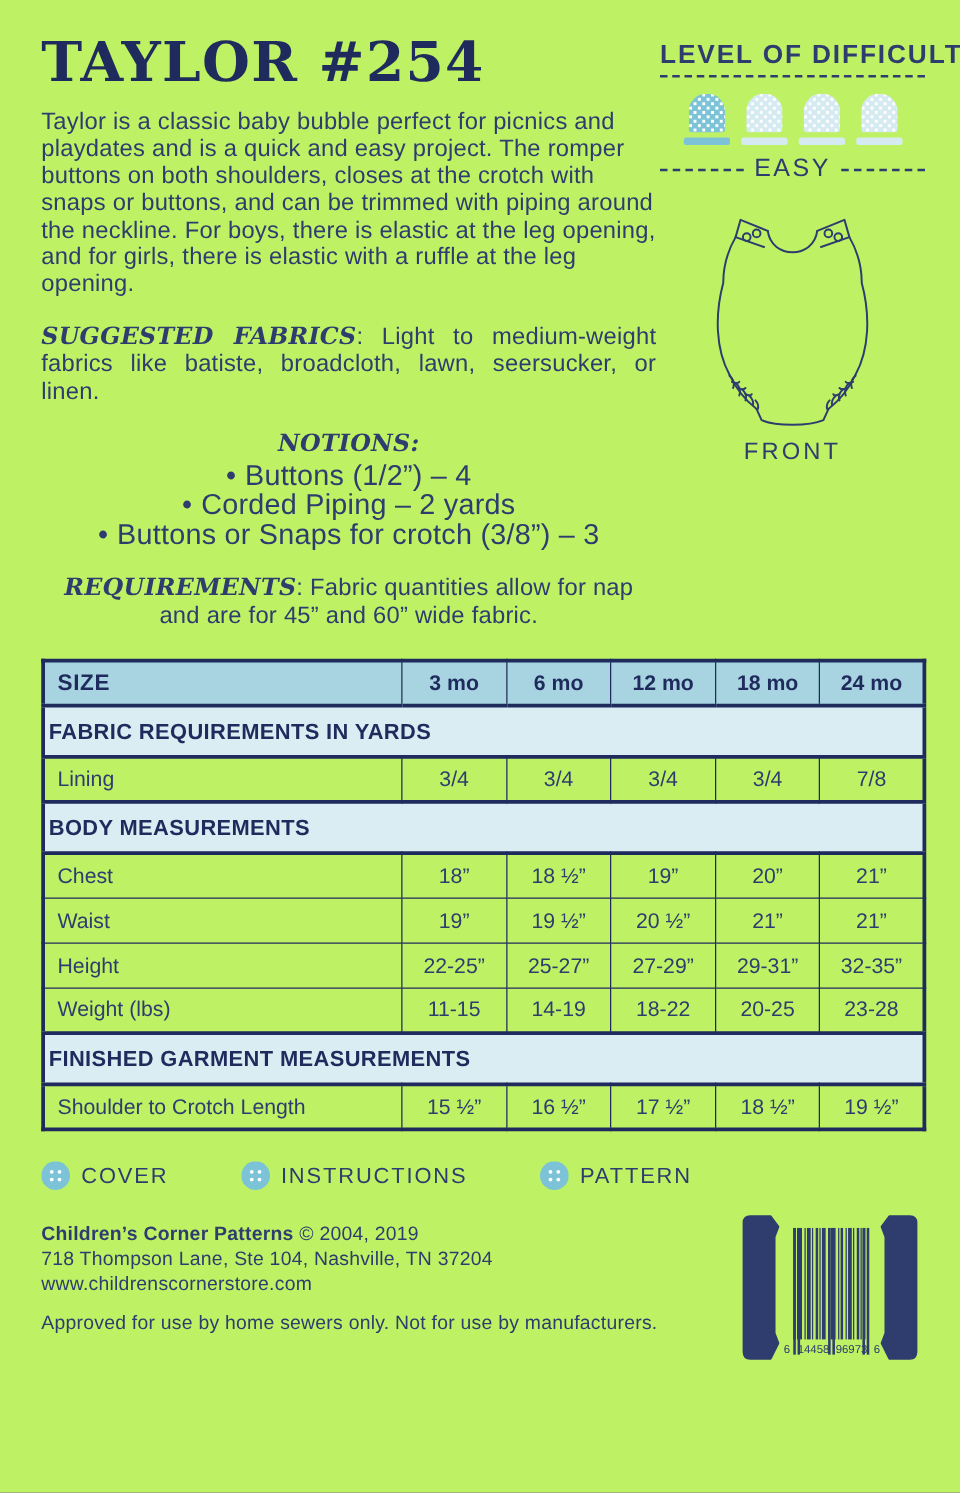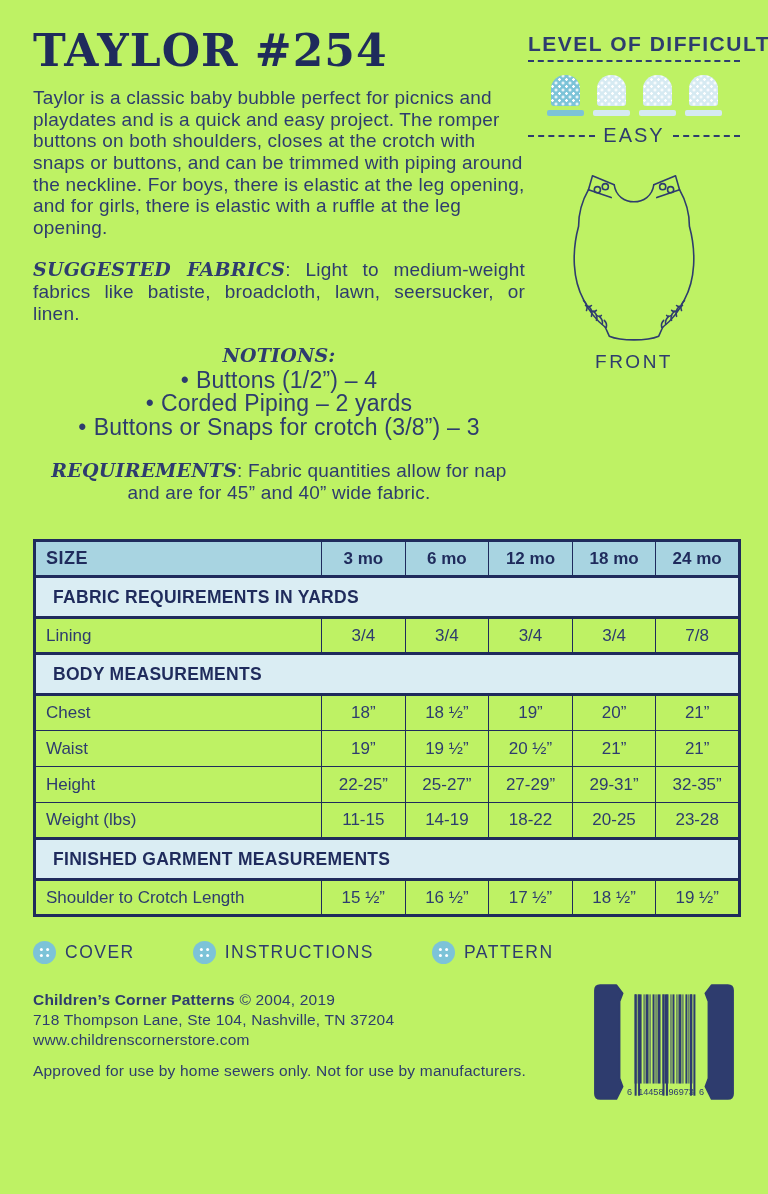--- a/index.html
+++ b/index.html
@@ -57,33 +57,33 @@
   .easy-row{display:flex;align-items:center;margin-top:8px;}
   .easy-row .dash{flex:1;border-top:2px dashed var(--navy);}
   .easy-label{font-size:20px;letter-spacing:2px;padding:0 8px;font-weight:500;}
 
   .figure{margin-top:14px;text-align:center;}
   .figure svg{display:block;margin:0 auto;}
   .figure-label{font-size:19px;letter-spacing:2.5px;margin-top:0px;font-weight:500;}
 
   
   table.size-chart{
-    border-collapse:collapse;table-layout:fixed;width:705px;margin-top:36px;
+    border-collapse:collapse;table-layout:fixed;width:705px;margin-top:24px;
     border:3px solid var(--navy-dark);
   }
   .size-chart col.c-label{width:287px;}
   .size-chart col.c-val{width:83.6px;}
   .size-chart th,.size-chart td{border:1.6px solid var(--navy-dark);height:36px;font-size:17px;}
   .size-chart tr.head-row th{
     background:var(--th-bg);font-weight:700;border-bottom:3px solid var(--navy-dark);
     color:var(--navy-dark);
   }
   .size-chart th.size-label{text-align:left;padding-left:10px;font-size:18px;letter-spacing:.5px;}
   .size-chart tr.section-row td{
-    background:var(--sec-bg);font-weight:700;text-align:left;padding-left:17px;
+    background:var(--sec-bg);font-weight:700;text-align:left;padding-left:3px;
     border-top:3px solid var(--navy-dark);border-bottom:3px solid var(--navy-dark);
     font-size:17.5px;letter-spacing:.3px;color:var(--navy-dark);height:41px;
   }
   .size-chart td.row-label{text-align:left;padding-left:10px;}
   .size-chart td.val{text-align:center;}
 
   
   .updated{margin-top:21px;}
   .updated-heading{font-family:"DejaVu Serif",serif;font-weight:700;font-size:19px;letter-spacing:.2px;}
   .updated-items{display:flex;align-items:center;margin-top:24px;gap:0;}
@@ -114,21 +114,21 @@
       <div class="para">
         <div class="slab body-text">NOTIONS:</div>
         <div class="notions-list">
           <div class="notion-item"><span class="bullet">•</span><span>Buttons (1/2”) – 4</span></div>
           <div class="notion-item"><span class="bullet">•</span><span>Corded Piping – 2 yards</span></div>
           <div class="notion-item"><span class="bullet">•</span><span>Buttons or Snaps for crotch (3/8”) – 3</span></div>
         </div>
       </div>
 
       <div class="body-text para">
-        <span class="slab">REQUIREMENTS</span><span>: Fabric quantities allow for nap and are for 45” and 40” wide fabric.</span>
+        <span class="slab">REQUIREMENTS</span><span>: Fabric quantities allow for nap and are for 45” and 60” wide fabric.</span>
       </div>
     </div>
 
     <div class="right-col">
       <div class="difficulty-heading">LEVEL OF DIFFICULTY</div>
       <div class="thimbles">
         <div class="thimble active">
             <div class="dome"></div>
             <div class="base"></div>
           </div>

